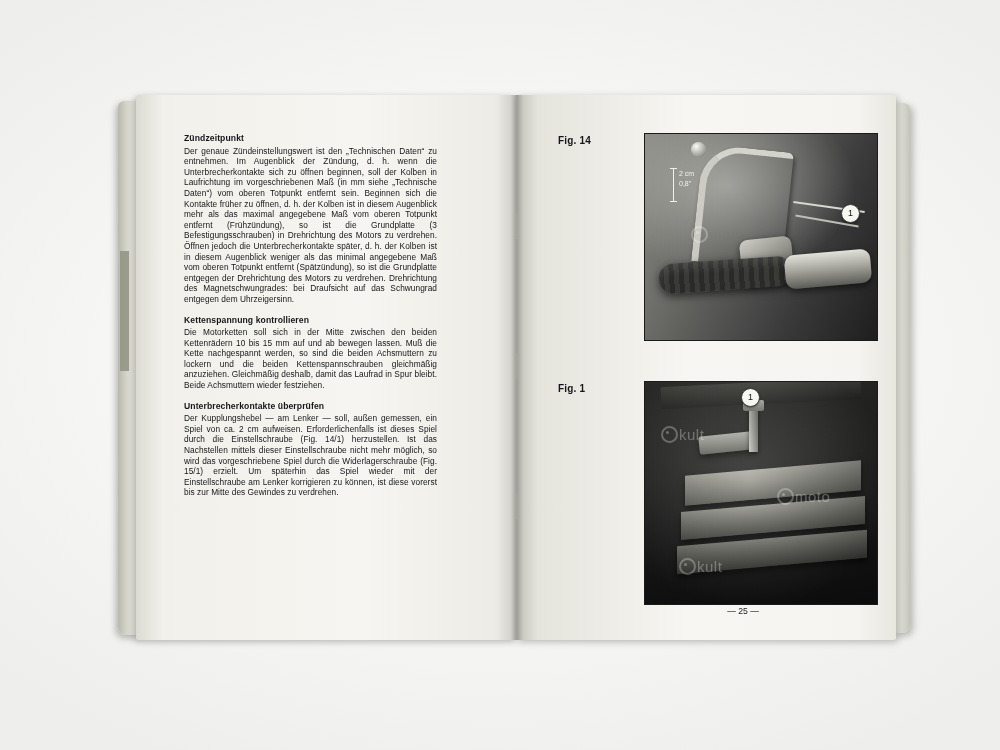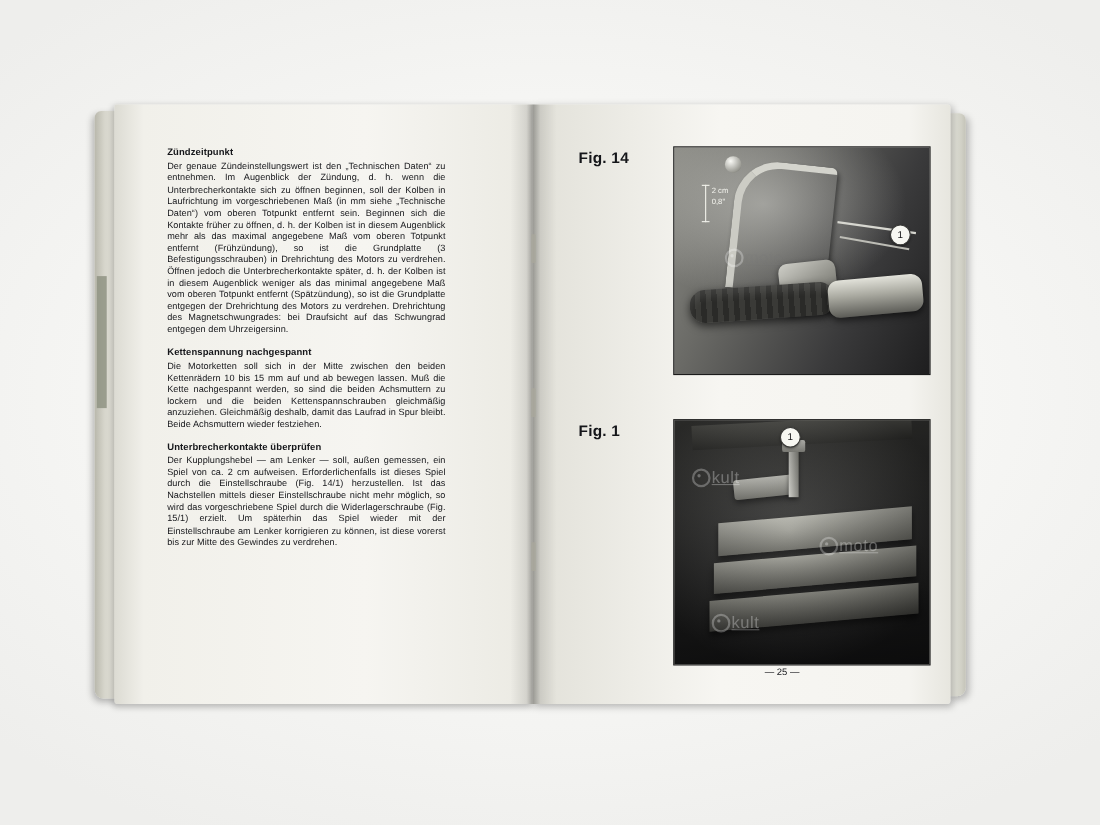--- a/index.html
+++ b/index.html
@@ -25,21 +25,21 @@
   #photo-bg {
     position: absolute;
     left: 0; top: 0; right: 0; bottom: 0;
     background:
       radial-gradient(ellipse 70% 60% at 50% 48%, #ffffff 0%, #f6f6f4 55%, #eeeeec 100%);
   }
 
   
   #book {
     position: absolute;
-    left: 104px;
+    left: 136px;
     top: 95px;
     width: 760px;
     height: 560px;
   }
 
   .page {
     position: absolute;
     top: 0;
     width: 380px;
     height: 545px;
@@ -146,21 +146,21 @@
     bottom: 24px;
     font-size: 8.6px;
     color: #1a1b1f;
   }
   .page-num.left-num { left: 0; width: 380px; text-align: center; }
   .page-num.right-num { left: 0; width: 454px; text-align: center; }
 
   
   .fig-label {
     position: absolute;
-    font-size: 14px;
+    font-size: 10px;
     font-weight: bold;
     color: #15161a;
     letter-spacing: .2px;
   }
   .figure {
     position: absolute;
     background: #2c2c2c;
     overflow: hidden;
     border: 1px solid #1b1b1b;
   }
@@ -347,21 +347,20 @@
 
   
   .wm {
     position: absolute;
     color: rgba(255,255,255,.30);
     font-size: 15px;
     letter-spacing: .5px;
     font-family: "Liberation Sans", sans-serif;
     pointer-events: none;
     user-select: none;
-    text-decoration: underline;
   }
   .wm.dark { color: rgba(120,120,118,.20); }
   .wm-dot {
     position: absolute;
     width: 13px; height: 13px;
     border-radius: 50%;
     border: 2px solid rgba(255,255,255,.28);
     pointer-events: none;
   }
   .wm-dot:after {
@@ -386,21 +385,21 @@
 
     <div class="page left">
       <div class="text-col">
 
         <div class="sec" style="margin-top:0">
           <p class="heading">Zündzeitpunkt</p>
           <p class="para">Der genaue Zündeinstellungswert ist den „Technischen Daten“ zu entnehmen. Im Augenblick der Zündung, d. h. wenn die Unterbrecherkontakte sich zu öffnen beginnen, soll der Kolben in Laufrichtung im vorgeschriebenen Maß (in mm siehe „Technische Daten“) vom oberen Totpunkt entfernt sein. Beginnen sich die Kontakte früher zu öffnen, d. h. der Kolben ist in diesem Augenblick mehr als das maximal angegebene Maß vom oberen Totpunkt entfernt (Frühzündung), so ist die Grundplatte (3 Befestigungsschrauben) in Drehrichtung des Motors zu verdrehen. Öffnen jedoch die Unterbrecherkontakte später, d. h. der Kolben ist in diesem Augenblick weniger als das minimal angegebene Maß vom oberen Totpunkt entfernt (Spätzündung), so ist die Grundplatte entgegen der Drehrichtung des Motors zu verdrehen. Drehrichtung des Magnetschwungrades: bei Draufsicht auf das Schwungrad entgegen dem Uhrzeigersinn.</p>
         </div>
 
         <div class="sec">
-          <p class="heading">Kettenspannung nachgespannt</p>
+          <p class="heading">Kettenspannung kontrollieren</p>
           <p class="para">Die Motorketten soll sich in der Mitte zwischen den beiden Kettenrädern 10 bis 15 mm auf und ab bewegen lassen. Muß die Kette nachgespannt werden, so sind die beiden Achsmuttern zu lockern und die beiden Kettenspannschrauben gleichmäßig anzuziehen. Gleichmäßig deshalb, damit das Laufrad in Spur bleibt. Beide Achsmuttern wieder festziehen.</p>
         </div>
 
         <div class="sec">
           <p class="heading">Unterbrecherkontakte überprüfen</p>
           <p class="para">Der Kupplungshebel — am Lenker — soll, außen gemessen, ein Spiel von ca. 2 cm aufweisen. Erforderlichenfalls ist dieses Spiel durch die Einstellschraube (Fig. 14/1) herzustellen. Ist das Nachstellen mittels dieser Einstellschraube nicht mehr möglich, so wird das vorgeschriebene Spiel durch die Widerlagerschraube (Fig. 15/1) erzielt. Um späterhin das Spiel wieder mit der Einstellschraube am Lenker korrigieren zu können, ist diese vorerst bis zur Mitte des Gewindes zu verdrehen.</p>
         </div>
 
       </div>
     </div>

